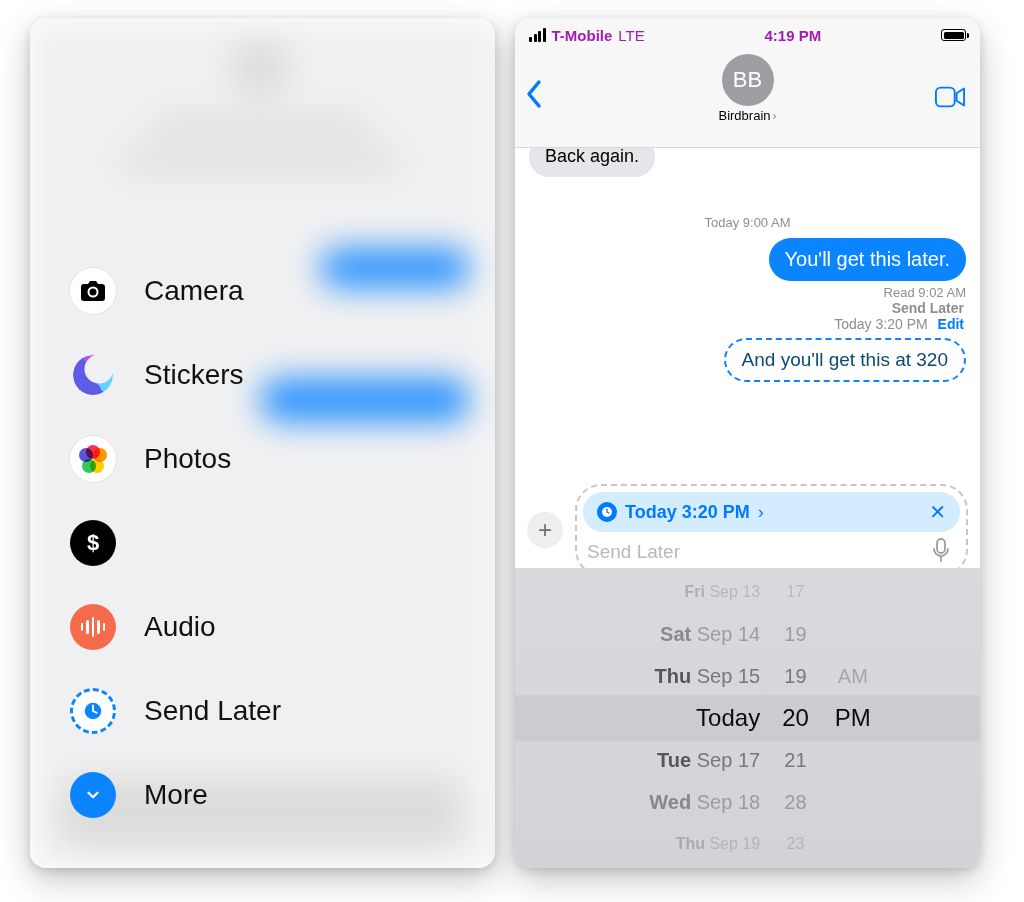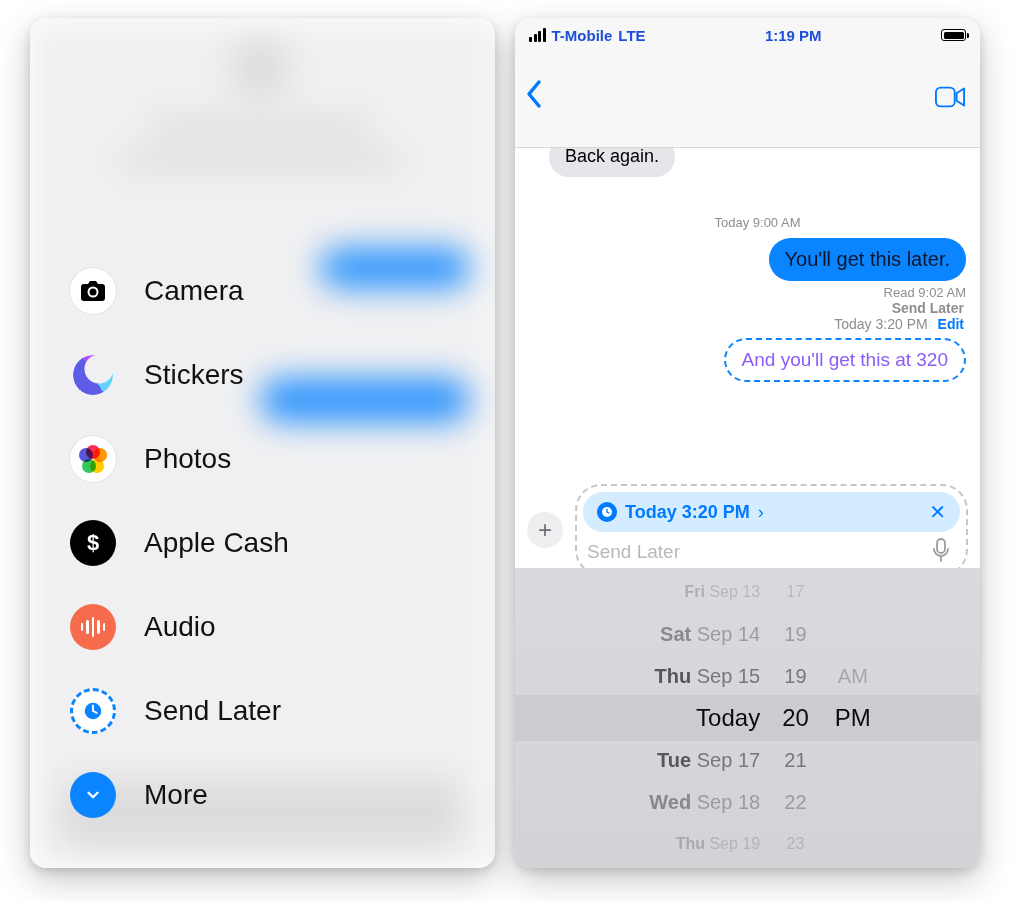--- a/index.html
+++ b/index.html
@@ -73,21 +73,21 @@
     -webkit-mask: radial-gradient(circle at 65% 35%, transparent 0 14px, #000 15px);
   }
 
   .audio-bars { display:flex; gap:3px; align-items:center; }
   .audio-bars span{ width:2.5px; background:#fff; border-radius:2px;}
   .ab1{height:8px}.ab2{height:14px}.ab3{height:20px}.ab4{height:14px}.ab5{height:8px}
 
   
   .status-bar {
     height:34px; display:flex; align-items:center; justify-content:space-between;
-    padding:0 14px; font-size:15px; font-weight:600; color:#1d4ed8;
+    padding:0 14px; font-size:15px; font-weight:600; color:#a21caf;
     background:#f7f7f8;
   }
   .sb-left{display:flex;align-items:center;gap:6px}
   .sb-sig{display:flex;align-items:flex-end;gap:1.5px}
   .sb-sig span{width:3px;background:#000;border-radius:1px}
   .sg1{height:5px}.sg2{height:8px}.sg3{height:11px}.sg4{height:14px}
   .sb-right{display:flex;align-items:center;gap:7px}
   .bat{width:25px;height:12px;border:1.5px solid #000;border-radius:3px;position:relative;}
   .bat::after{content:"";position:absolute;right:-4px;top:3px;width:2.5px;height:5px;background:#000;border-radius:0 1.5px 1.5px 0;}
   .bat-fill{position:absolute;inset:1.5px;background:#000;border-radius:1.5px;width:87%}
@@ -106,39 +106,38 @@
   .avatar{width:52px;height:52px;border-radius:50%;background:#9d9da3;color:#fff;display:flex;align-items:center;justify-content:center;font-size:22px;font-weight:500;margin:0 auto 2px}
   .contact-name{font-size:13px;color:#000}
   .contact-name .chev{color:#8e8e93;font-size:12px;margin-left:2px}
 
   .conv{
     background:#fff;
     height:315px;
     overflow:hidden;
     position:relative;
     padding:8px 14px 0;
-    margin-left:20px;
   }
   .msg-in{
     display:inline-block;background:#e5e5ea;color:#000;border-radius:20px;
     padding:10px 16px;font-size:18px;margin:0 0 6px 0;max-width:72%;
     position:relative; top:-20px;
   }
   .ts{ text-align:center; color:#8e8e93; font-size:13px; margin:12px 0 8px;}
   .msg-out{
-    display:inline-block;background:#0a84ff;color:#0f172a;border-radius:22px;
+    display:inline-block;background:#0a84ff;color:#ffffff;border-radius:22px;
     padding:10px 16px;font-size:20px;float:right;clear:both;max-width:80%;
   }
   .receipt{clear:both;float:right;font-size:13px;color:#8e8e93;margin-top:4px}
   .send-later-meta{clear:both;text-align:right;margin-top:26px;color:#8e8e93;font-size:14px;padding-right:2px}
   .send-later-meta b{color:#8e8e93;font-weight:600}
   .send-later-meta .edit{color:#007aff;font-weight:600;margin-left:6px}
   .msg-scheduled{
     float:right;clear:both;margin-top:6px;
-    border:2px dashed #0a84ff;color:#8b5cf6;background:#fff;
+    border:2px dashed #0a84ff;color:#0c4a6e;background:#fff;
     border-radius:22px;padding:9px 16px;font-size:19px;max-width:80%;
   }
 
   .compose-area{
     padding:12px 12px 14px; background:#fff;
   }
   .pill-row{
     border:2px dashed #c6c6c8;border-radius:26px;padding:6px 6px;
     display:flex;flex-direction:column;gap:4px;
   }
@@ -227,21 +226,20 @@
             <span class="pf2"></span>
             <span class="pf3"></span>
             <span class="pf4"></span>
             <span class="pf5"></span>
           </div>
       </div>
       <span>Photos</span>
     </div>
     <div class="menu-item">
       <div class="mi-icon ic-cash">$</div>
-      <span>Apple Cash</span>
     </div>
     <div class="menu-item">
       <div class="mi-icon ic-audio">
         <div class="audio-bars">
             <span class="ab1"></span>
             <span class="ab2"></span>
             <span class="ab3"></span>
             <span class="ab4"></span>
             <span class="ab5"></span>
           </div>
@@ -272,35 +270,41 @@
 
   <div class="status-bar">
     <div class="sb-left">
       <div class="sb-sig">
           <span class="sg1"></span>
           <span class="sg2"></span>
           <span class="sg3"></span>
           <span class="sg4"></span>
         </div>
       <span>T-Mobile</span>
-      <span style="font-weight:700">LTE</span>
-    </div>
-    <span>1:19 PM</span>
+      <span style="font-weight:400">LTE</span>
+    </div>
+    <span>4:19 PM</span>
     <div class="sb-right">
       <div class="bat">
           <div class="bat-fill"></div>
         </div>
     </div>
   </div>
 
   <div class="nav-header">
     <div class="back-chevron">
       <svg width="18" height="30" viewBox="0 0 18 30">
           <path d="M14 3 4 15l10 12" stroke="#007aff" stroke-width="3.5" fill="none" stroke-linecap="round" stroke-linejoin="round"></path>
         </svg>
+    </div>
+    <div class="header-center">
+      <div class="avatar">BB</div>
+      <div class="contact-name">
+        <span>Birdbrain</span><span class="chev">›</span>
+      </div>
     </div>
     <div class="facetime-btn">
       <svg viewBox="0 0 32 22">
           <rect x="1" y="1" width="20" height="20" rx="5" fill="none" stroke="#007aff" stroke-width="2"></rect>
           <path d="M23 7l8-5v18l-8-5z" fill="none" stroke="#007aff" stroke-width="2" stroke-linejoin="round"></path>
         </svg>
     </div>
   </div>
 
   <div class="conv">
@@ -356,21 +360,21 @@
           <div class="pr f0"><strong>Tue</strong> Sep 17</div>
           <div class="pr f1"><strong>Wed</strong> Sep 18</div>
           <div class="pr f2"><strong>Thu</strong> Sep 19</div>
         </div>
       <div class="pcol" id="pcol-min">
           <div class="pr f2">17</div>
           <div class="pr f1">19</div>
           <div class="pr f0">19</div>
           <div class="pr sel">20</div>
           <div class="pr f0">21</div>
-          <div class="pr f1">22</div>
+          <div class="pr f1">28</div>
           <div class="pr f2">23</div>
         </div>
       <div class="pcol ampm" id="pcol-ampm">
           <div class="pr" style="opacity: 0;">&nbsp;</div>
           <div class="pr" style="opacity: 0;">&nbsp;</div>
           <div class="pr off">AM</div>
           <div class="pr sel">PM</div>
           <div class="pr" style="opacity: 0;">&nbsp;</div>
           <div class="pr" style="opacity: 0;">&nbsp;</div>
           <div class="pr" style="opacity: 0;">&nbsp;</div>

